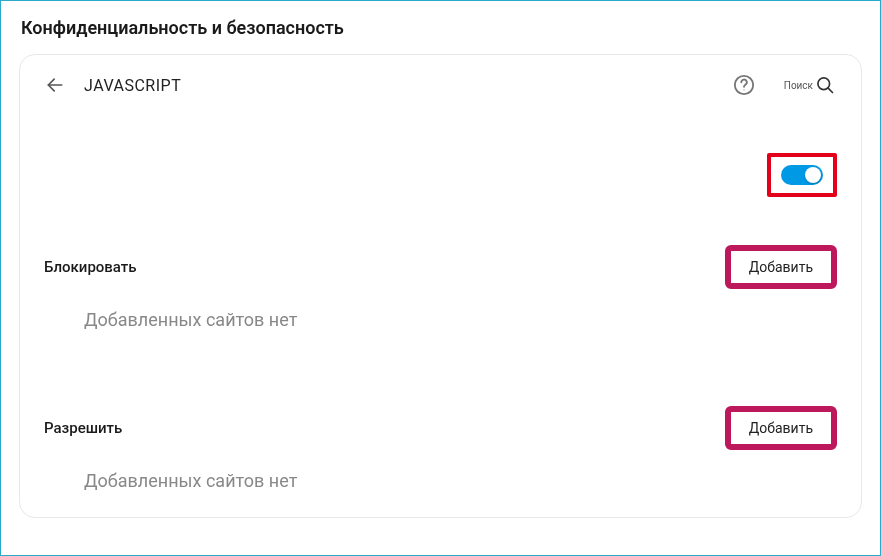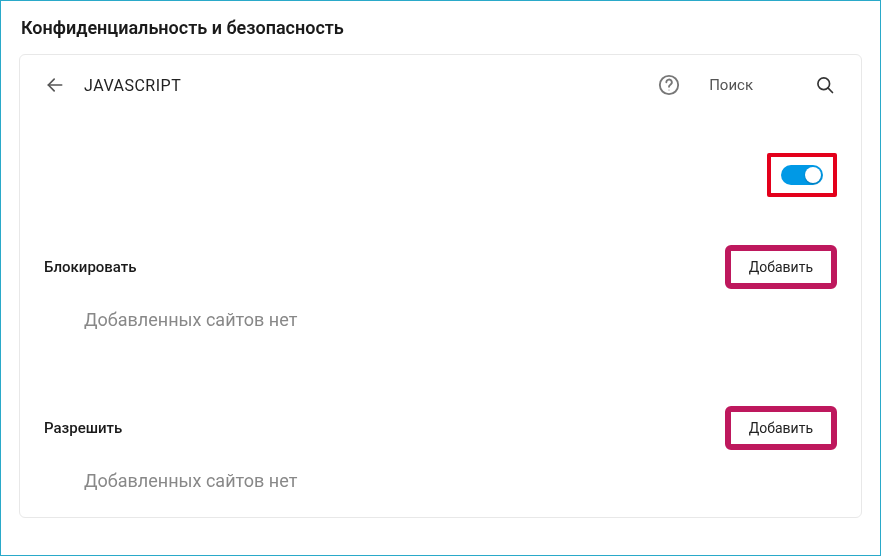--- a/index.html
+++ b/index.html
@@ -17,21 +17,21 @@
     }
     .page-title {
       font-size: 18px;
       font-weight: 600;
       color: #1a1a1a;
       padding: 16px 20px 10px 20px;
     }
     .panel {
       margin: 6px 18px 18px 18px;
       border: 1px solid #e8e8e8;
-      border-radius: 6px;
+      border-radius: 16px;
       padding: 0;
       background: #fff;
     }
     .header-row {
       display: flex;
       align-items: center;
       padding: 18px 24px 28px 24px;
     }
     .back-icon {
       width: 22px;
@@ -63,23 +63,22 @@
       align-items: center;
       justify-content: center;
       color: #777;
       margin-right: 28px;
     }
     .help-icon svg {
       width: 22px;
       height: 22px;
     }
     .search-label {
-      font-size: 15px;
+      font-size: 10px;
       color: #555;
-      margin-right: 60px;
     }
     .search-icon {
       width: 24px;
       height: 24px;
       display: flex;
       align-items: center;
       justify-content: center;
       color: #333;
     }
     .search-icon svg {

